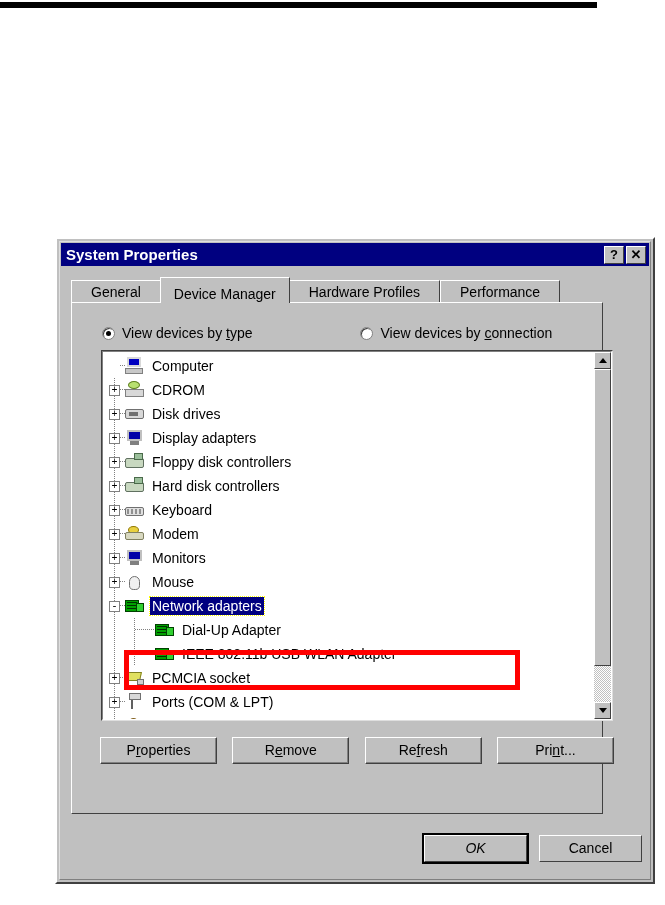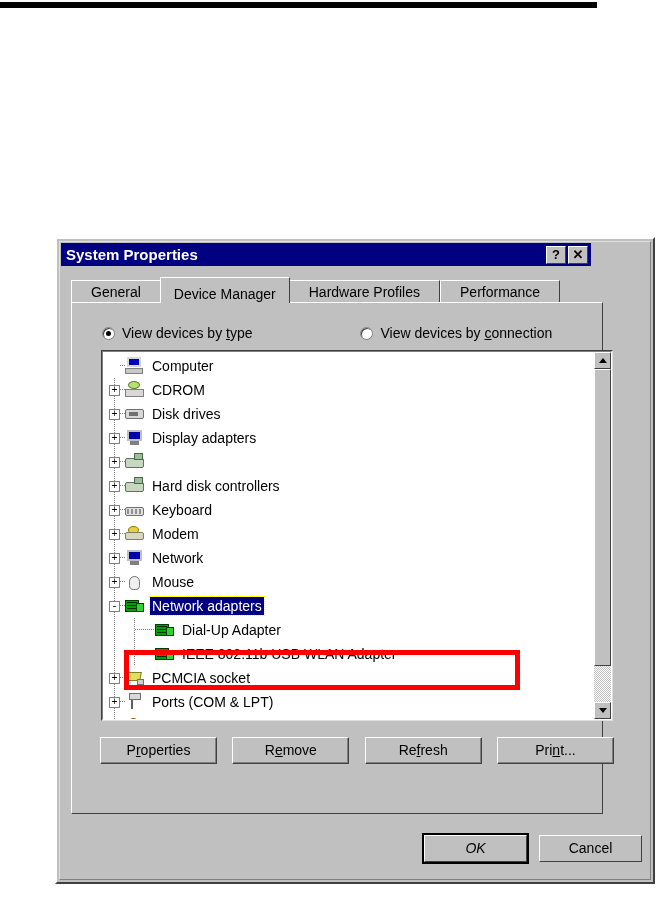--- a/index.html
+++ b/index.html
@@ -32,21 +32,21 @@
     border-top: 1px solid #dfdfdf;
     border-left: 1px solid #dfdfdf;
     border-right: 1px solid #808080;
     border-bottom: 1px solid #808080;
     box-sizing: border-box;
     pointer-events: none;
   }
 
   .titlebar {
     position: absolute; left: 4px; top: 4px;
-    width: 530px; height: 23px;
+    width: 588px; height: 23px;
     background: #000080;
     display: flex; align-items: center;
   }
   .title-text {
     color: #ffffff; font-size: 15px; font-weight: bold;
     margin-left: 5px; letter-spacing: 0px;
     white-space: nowrap;
   }
   .title-btns { margin-left: auto; display: flex; gap: 2px; margin-right: 3px; }
   .tbtn {
@@ -341,20 +341,21 @@
               <span class="lbl">Display adapters</span>
             </div>
             <div class="row d0">
               <span class="dashv"></span>
               <span class="dashh"></span>
               <span class="exp">+</span>
               <span class="ico ic-floppy">
                 <span class="b"></span>
                 <span class="t"></span>
               </span>
+              <span class="lbl">Floppy disk controllers</span>
             </div>
             <div class="row d0">
               <span class="dashv"></span>
               <span class="dashh"></span>
               <span class="exp">+</span>
               <span class="ico ic-floppy">
                 <span class="b"></span>
                 <span class="t"></span>
               </span>
               <span class="lbl">Hard disk controllers</span>
@@ -380,21 +381,21 @@
               <span class="lbl">Modem</span>
             </div>
             <div class="row d0">
               <span class="dashv"></span>
               <span class="dashh"></span>
               <span class="exp">+</span>
               <span class="ico ic-monitor">
                 <span class="scr"></span>
                 <span class="base"></span>
               </span>
-              <span class="lbl">Network</span>
+              <span class="lbl">Monitors</span>
             </div>
             <div class="row d0">
               <span class="dashv"></span>
               <span class="dashh"></span>
               <span class="exp">+</span>
               <span class="ico ic-mouse">
                 <span class="b"></span>
               </span>
               <span class="lbl">Mouse</span>
             </div>

